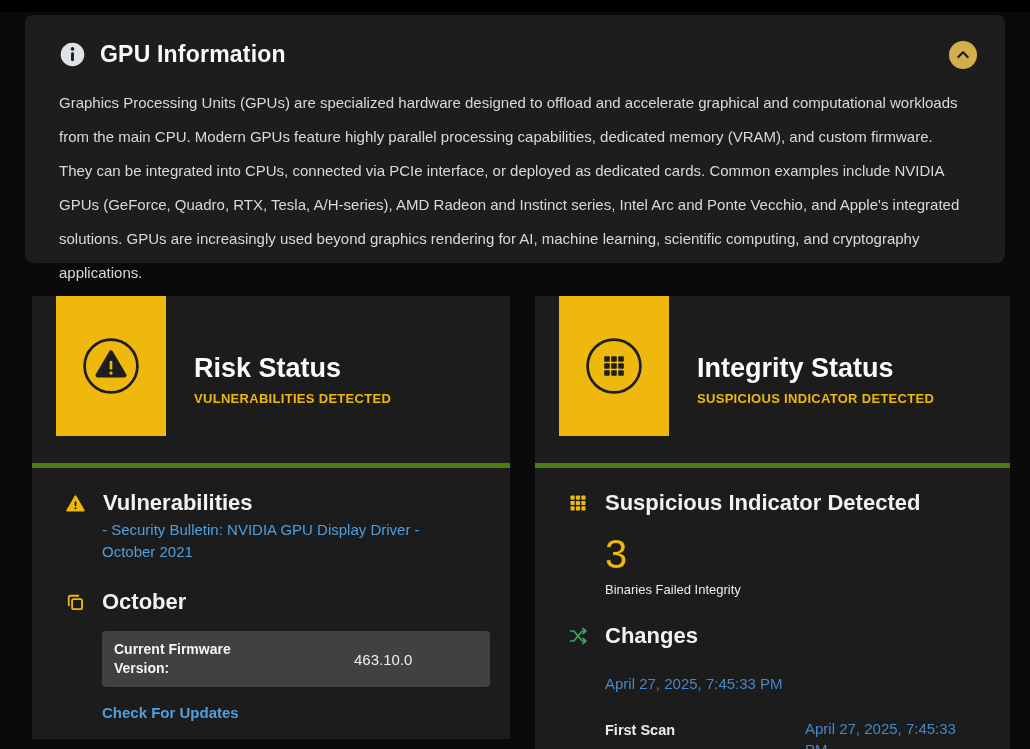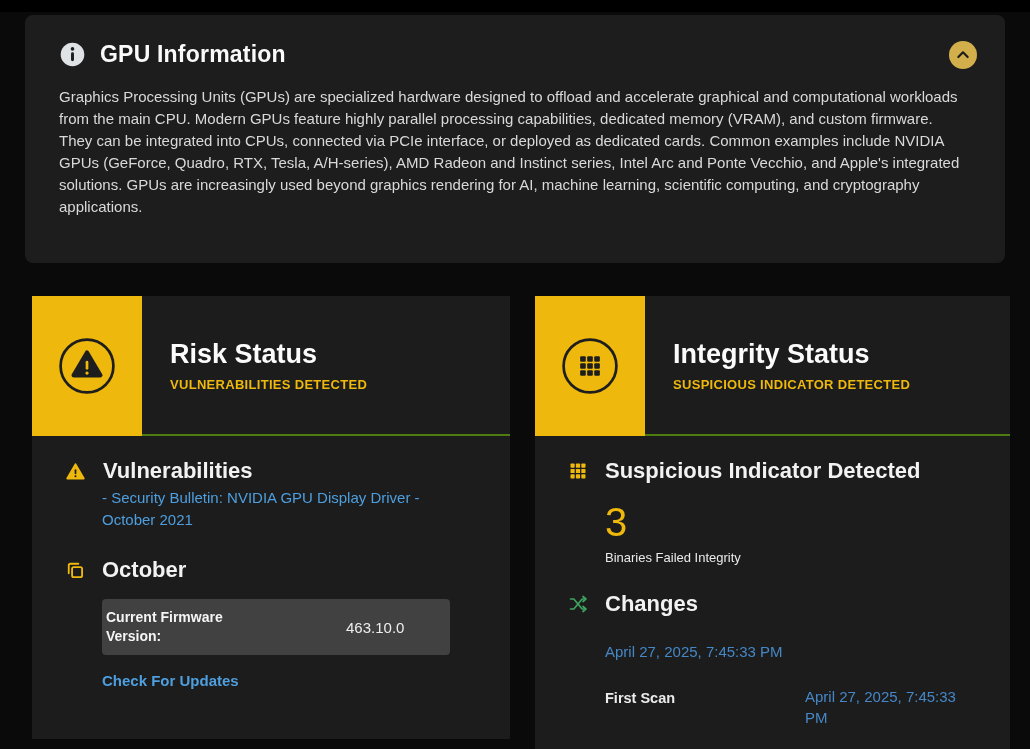--- a/index.html
+++ b/index.html
@@ -26,32 +26,32 @@
   .icon { display: inline-flex; align-items: center; justify-content: center; flex: 0 0 auto; }
   .collapse-btn {
     position: absolute; top: 26px; right: 28px;
     width: 28px; height: 28px; border-radius: 50%;
     background: #d2af4a; border: none; cursor: pointer;
     display: flex; align-items: center; justify-content: center;
   }
   .info-desc {
     margin-top: 18px;
     font-size: 15px;
-    line-height: 22px;
+    line-height: 34px;
     color: #d9d9d9;
     max-width: 950px;
   }
 
   
   .cards-row { display: flex; gap: 25px; margin: 33px 20px 0 32px; align-items: flex-start; }
   .status-card { background: #1c1c1c; overflow: hidden; }
   .status-card.risk { width: 478px; height: 443px; }
   .status-card.integrity { width: 475px; height: 480px; }
 
-  .card-header { display: flex; height: 140px; border-bottom: 2px solid #4d7c0f; }
+  .card-header { display: flex; height: 172px; border-bottom: 5px solid #4d7c0f; padding-left: 24px; }
   .badge {
     width: 110px; height: 140px; background: #eeb80c;
     display: flex; align-items: center; justify-content: center; flex: 0 0 auto;
   }
   .titles { align-self: center; margin-left: 28px; }
   .titles h2 { font-size: 27px; font-weight: 700; color: #fbfbfb; margin-bottom: 7px; }
   .status-line { font-size: 13px; font-weight: 700; color: #eeb80c; letter-spacing: 0.3px; }
 
   .card-body { padding: 20px 30px 0 33px; }
   .sec-head { display: flex; align-items: center; gap: 17px; margin-top: 26px; }
@@ -60,23 +60,23 @@
   .indent { margin-left: 37px; }
 
   a.link {
     display: block; color: #4e9fdf; text-decoration: none;
     font-size: 15px; line-height: 22px; cursor: pointer;
   }
   .bulletin-link { margin-top: 3px; max-width: 365px; }
   .updates-link { margin-top: 15px; font-weight: 700; }
 
   .version-box {
-    margin-top: 16px; width: 348px; min-height: 54px;
+    margin-top: 16px; width: 388px; min-height: 54px;
     background: #414141; border-radius: 4px;
-    padding: 9px 4px; display: flex; align-items: center;
+    padding: 9px 12px; display: flex; align-items: center;
   }
   .version-box .v-label { flex: 0 0 140px; font-size: 14px; font-weight: 700; line-height: 19px; color: #f5f5f5; }
   .version-box .v-value { margin-left: 100px; font-size: 15px; color: #eeeeee; }
 
   .big-count { margin-top: 16px; font-size: 40px; font-weight: 400; color: #eeb80c; line-height: 44px; }
   .count-caption { margin-top: 6px; font-size: 13px; color: #eaeaea; }
 
   .scan-row { display: flex; margin-top: 24px; align-items: flex-start; }
   .scan-row .s-label { flex: 0 0 200px; font-size: 14.5px; font-weight: 700; color: #ececec; padding-top: 4px; }
   .scan-row .s-value { max-width: 200px; font-size: 15px; line-height: 21px; color: #4587c7; }

